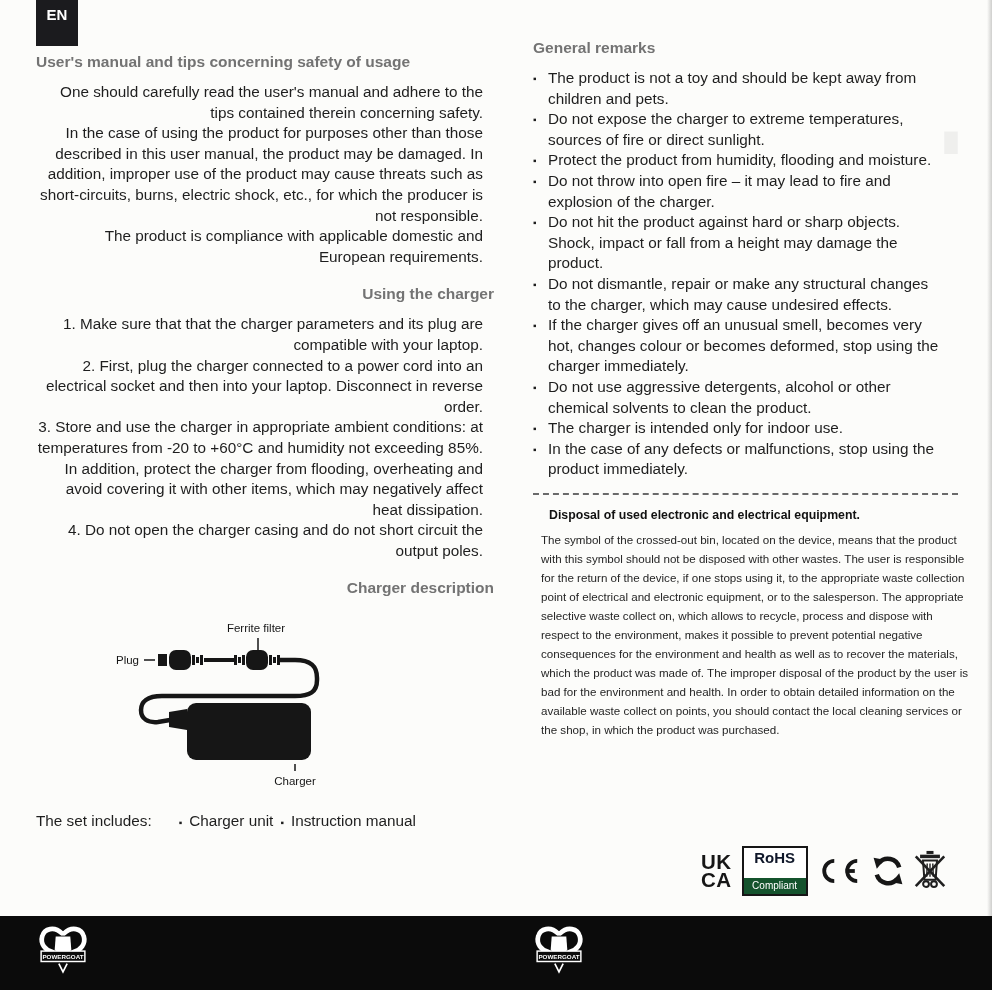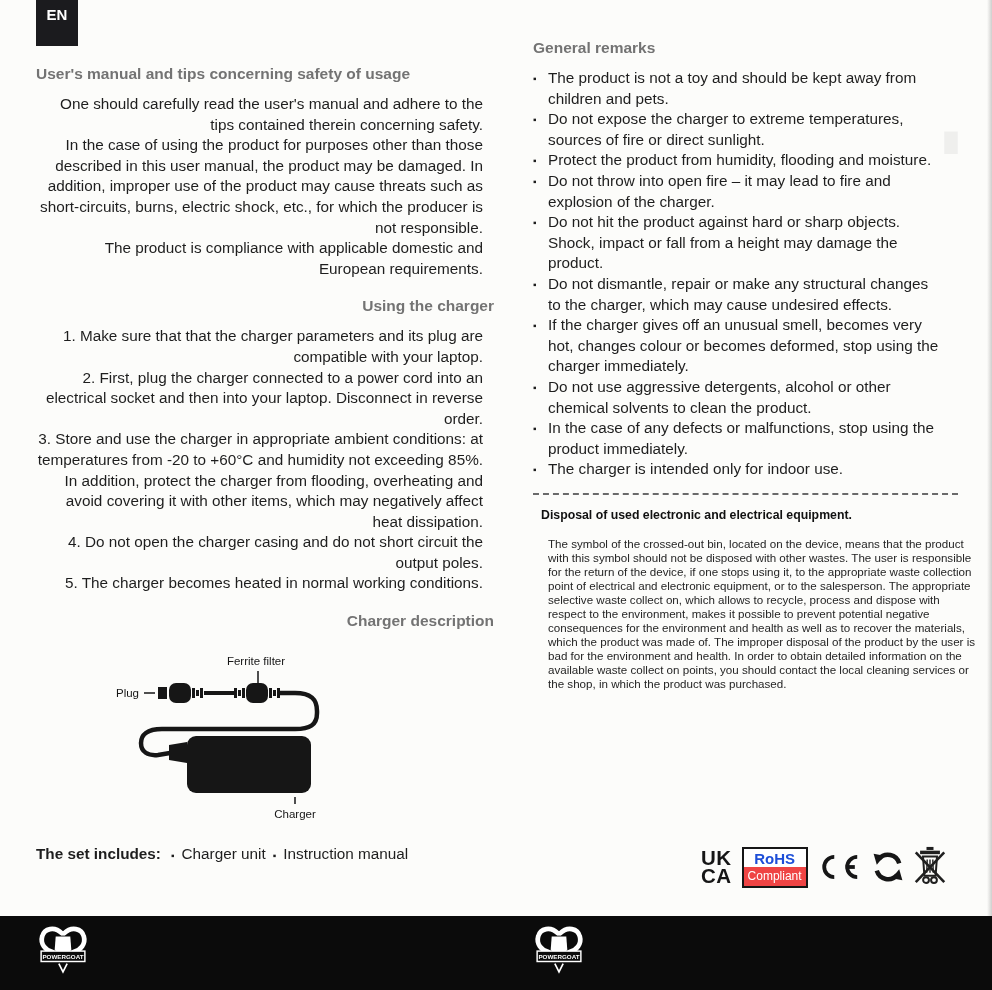--- a/index.html
+++ b/index.html
@@ -9,47 +9,47 @@
     font-family:"Liberation Sans","DejaVu Sans",sans-serif;
     color:#1e1e1e;
   }
   
   .en-badge{
     position:absolute;left:36px;top:0;width:42px;height:46px;
     background:#1b1b1e;color:#fff;font-weight:700;font-size:15px;
     display:flex;align-items:flex-end;justify-content:center;padding-bottom:23px;box-sizing:border-box;
   }
   
-  .col{position:absolute;top:64px;}
+  .col{position:absolute;top:52px;}
   .col.left{left:36px;width:458px;}
   .col.right{left:533px;top:38px;width:428px;}
   h2{font-size:15.5px;font-weight:700;color:#737373;margin:0 0 10px 0;line-height:20px;}
   h2.mt{margin-top:17px;text-align:right;}
   .body{font-size:15.3px;line-height:20.6px;margin:0;width:447px;text-align:right;}
   .steps .body{width:447px;}
   
   ul.remarks{list-style:none;margin:0;padding:0;width:410px;font-size:15.3px;line-height:20.6px;}
   ul.remarks li{position:relative;padding-left:15px;}
   ul.remarks li::before{content:"▪";position:absolute;left:0;top:0;font-size:10px;line-height:21px;}
   .dashes{border-top:2px dashed #6a6a6a;width:425px;margin-top:13px;height:0;}
-  h3.disposal{font-size:12.3px;font-weight:700;margin:13px 0 6px 8px;color:#111;}
-  .small{font-size:11.6px;line-height:14px;margin:15px;width:430px;color:#252525;}
+  h3.disposal{font-size:12.3px;font-weight:700;margin:13px 0 6px 16px;color:#111;}
+  .small{font-size:11.6px;line-height:19px;margin:8px;width:430px;color:#252525;}
   
   .diagram{margin:10px 0 0 52px;}
   .diagram svg{display:block;}
   
   .set-line{margin-top:14px;font-size:15.3px;display:flex;align-items:baseline;gap:7px;white-space:nowrap;}
-  .set-line .b{font-weight:700;margin-right:3px;}
+  .set-line .b{font-weight:400;margin-right:20px;}
   .set-line .dot::before{content:"▪";font-size:10px;}
   
   .marks{position:absolute;left:701px;top:846px;display:flex;align-items:center;gap:10px;}
   .ukca{font-weight:800;font-size:20.5px;line-height:18px;letter-spacing:0.5px;color:#161616;}
   .rohs{border:2.5px solid #161616;width:62px;text-align:center;background:#fff;}
-  .rohs-top{font-weight:700;font-size:15px;padding:1px 2px 0 2px;color:#1d4ed8;}
-  .rohs-bot{background:#ef4444;color:#fff;font-size:12px;padding:2px 2px 3px 2px;}
+  .rohs-top{font-weight:700;font-size:15px;padding:1px 2px 12px 2px;color:#0f172a;}
+  .rohs-bot{background:#14532d;color:#fff;font-size:10px;padding:2px 2px 3px 2px;}
   
   .ghost-bin{position:absolute;left:941px;top:130px;opacity:0.07;}
   
   .footer-bar{position:absolute;left:0;top:916px;width:992px;height:74px;background:#0b0b0b;}
   .logo{position:absolute;top:8px;}
   .logo.l1{left:38px;}
   .logo.l2{left:534px;}
   
   .edge{position:absolute;right:0;top:0;width:5px;height:916px;background:linear-gradient(to right,rgba(0,0,0,0),rgba(0,0,0,0.18));}
 </style>
@@ -65,21 +65,20 @@
     <p class="body">One should carefully read the user's manual and adhere to the tips contained therein concerning safety.</p>
     <p class="body">In the case of using the product for purposes other than those described in this user manual, the product may be damaged. In addition, improper use of the product may cause threats such as short-circuits, burns, electric shock, etc., for which the producer is not responsible.</p>
     <p class="body">The product is compliance with applicable domestic and European requirements.</p>
 
     <h2 class="mt">Using the charger</h2>
     <div class="steps">
       <p class="body">1. Make sure that that the charger parameters and its plug are compatible with your laptop.</p>
       <p class="body">2. First, plug the charger connected to a power cord into an electrical socket and then into your laptop. Disconnect in reverse order.</p>
       <p class="body">3. Store and use the charger in appropriate ambient conditions: at temperatures from -20 to +60°C and humidity not exceeding 85%. In addition, protect the charger from flooding, overheating and avoid covering it with other items, which may negatively affect heat dissipation.</p>
       <p class="body">4. Do not open the charger casing and do not short circuit the output poles.</p>
-      <p class="body">5. The charger becomes heated in normal working conditions.</p>
     </div>
 
     <h2 class="mt">Charger description</h2>
 
     <div class="diagram">
       <svg viewBox="0 0 300 190" width="300" height="190">
         <g fill="#161616" stroke="none">
           <text x="168" y="24" text-anchor="middle" font-size="11.5">Ferrite filter</text>
           <text x="28" y="56" font-size="11.5">Plug</text>
           <text x="207" y="177" text-anchor="middle" font-size="11.5">Charger</text>
@@ -125,22 +124,22 @@
     <h2>General remarks</h2>
     <ul class="remarks">
       <li>The product is not a toy and should be kept away from children and pets.</li>
       <li>Do not expose the charger to extreme temperatures, sources of fire or direct sunlight.</li>
       <li>Protect the product from humidity, flooding and moisture.</li>
       <li>Do not throw into open fire – it may lead to fire and explosion of the charger.</li>
       <li>Do not hit the product against hard or sharp objects. Shock, impact or fall from a height may damage the product.</li>
       <li>Do not dismantle, repair or make any structural changes to the charger, which may cause undesired effects.</li>
       <li>If the charger gives off an unusual smell, becomes very hot, changes colour or becomes deformed, stop using the charger immediately.</li>
       <li>Do not use aggressive detergents, alcohol or other chemical solvents to clean the product.</li>
+      <li>The charger is intended only for indoor use.</li>
       <li>In the case of any defects or malfunctions, stop using the product immediately.</li>
-      <li>The charger is intended only for indoor use.</li>
     </ul>
     <div class="dashes"></div>
     <h3 class="disposal">Disposal of used electronic and electrical equipment.</h3>
     <p class="small">The symbol of the crossed-out bin, located on the device, means that the product with this symbol should not be disposed with other wastes. The user is responsible for the return of the device, if one stops using it, to the appropriate waste collection point of electrical and electronic equipment, or to the salesperson. The appropriate selective waste collect on, which allows to recycle, process and dispose with respect to the environment, makes it possible to prevent potential negative consequences for the environment and health as well as to recover the materials, which the product was made of. The improper disposal of the product by the user is bad for the environment and health. In order to obtain detailed information on the available waste collect on points, you should contact the local cleaning services or the shop, in which the product was purchased.</p>
   </div>
 
   <div class="marks">
     <div class="ukca">
       <div>UK</div>
       <div>CA</div>

